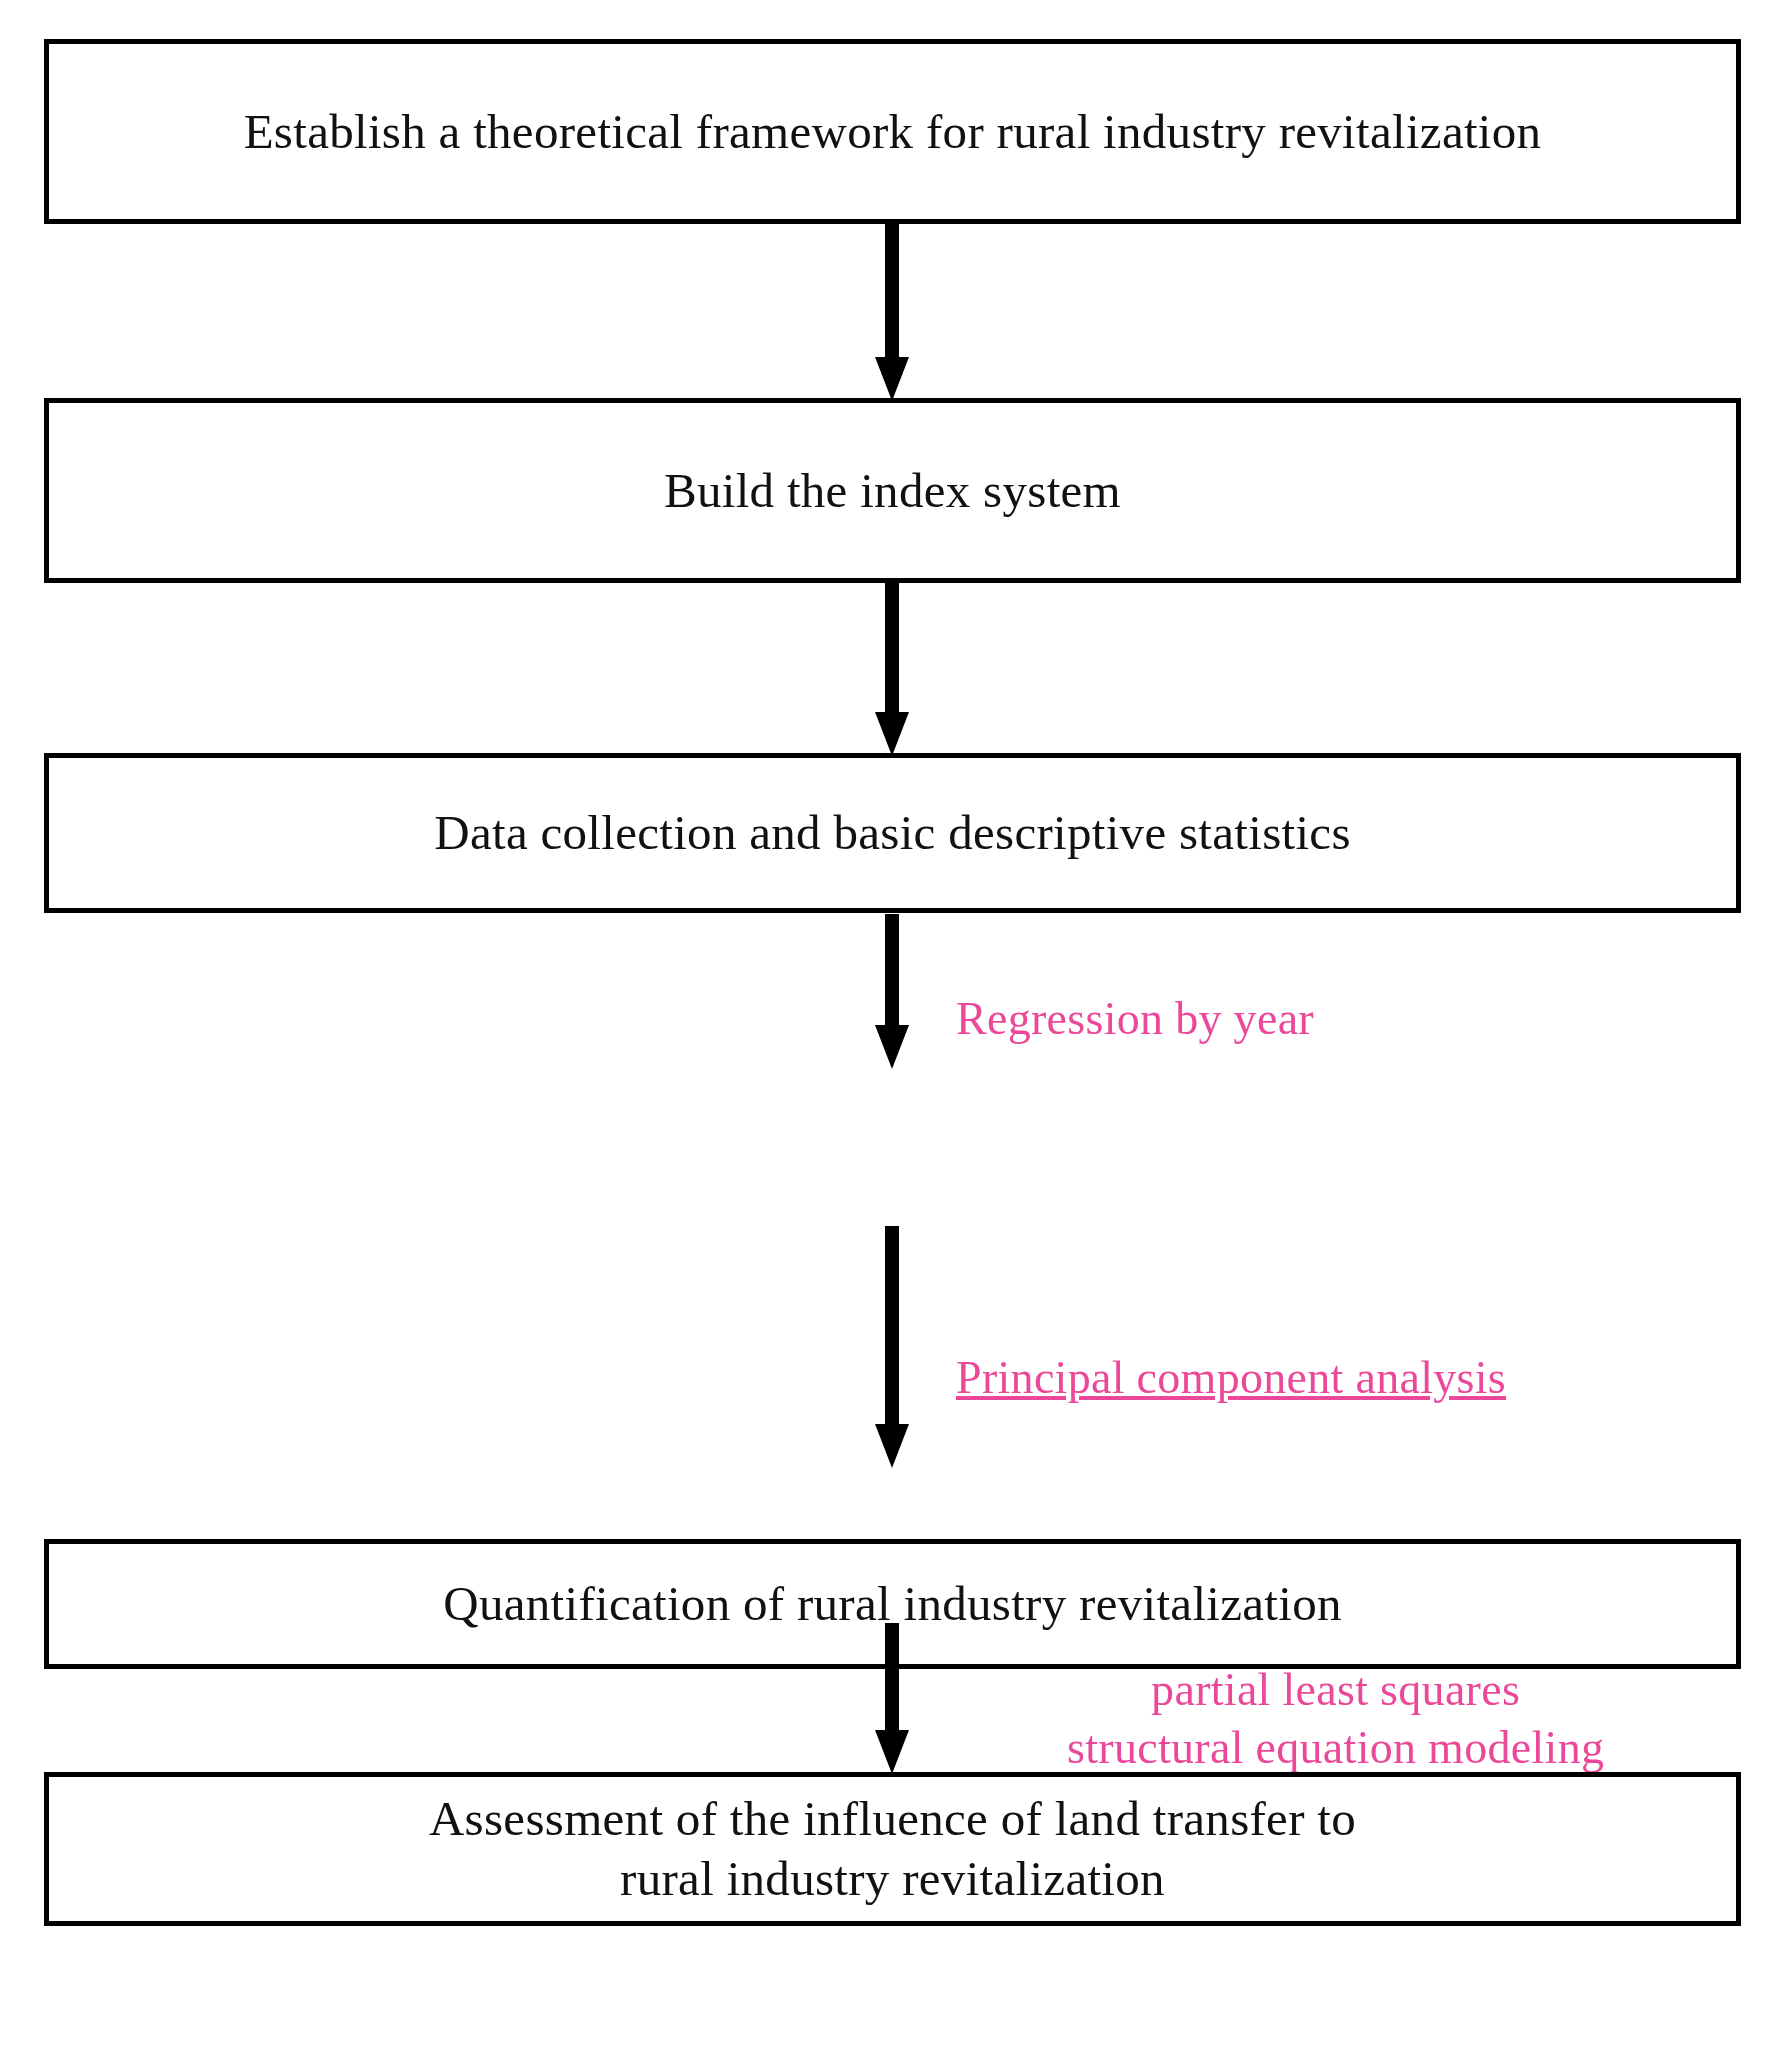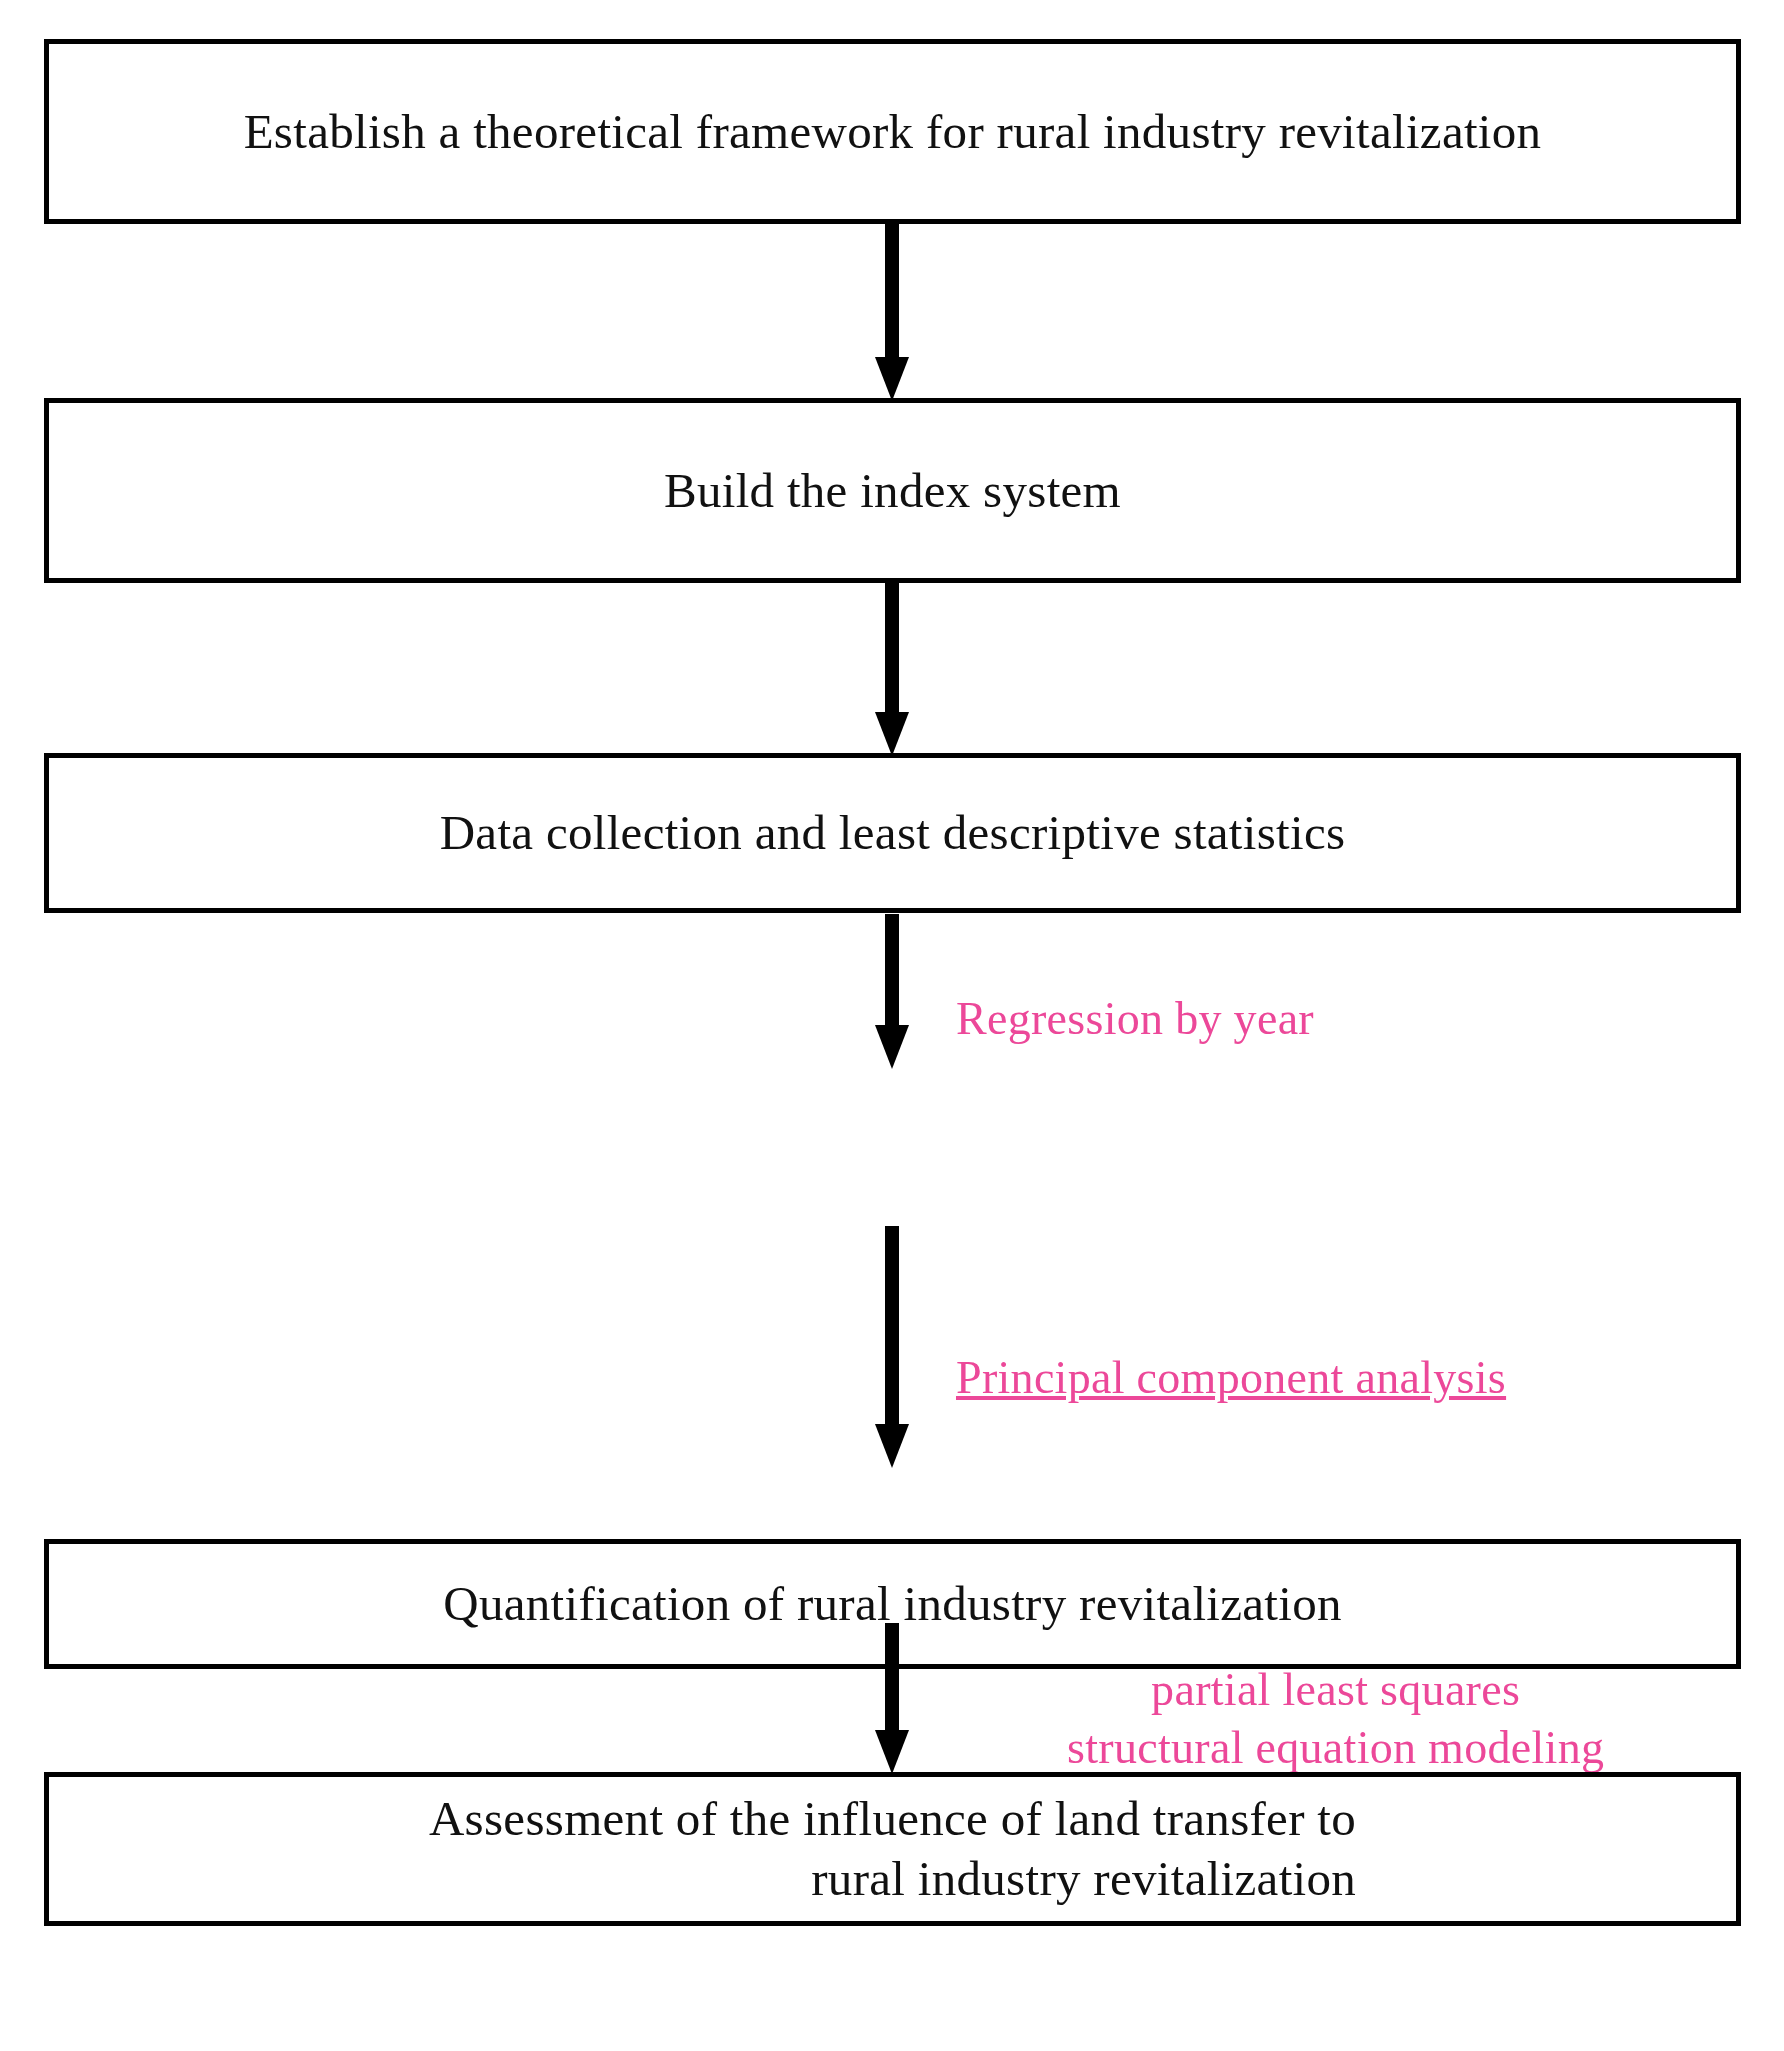--- a/index.html
+++ b/index.html
@@ -18,21 +18,21 @@
   .node {
     position: absolute;
     left: 44px;
     width: 1697px;
     box-sizing: border-box;
     border: 5px solid #000000;
     background: #ffffff;
     display: flex;
     align-items: center;
     justify-content: center;
-    text-align: right;
+    text-align: center;
   }
   .node-label {
     font-size: 49px;
     line-height: 1.22;
     color: #111111;
     letter-spacing: 0.3px;
     padding: 0 24px;
     white-space: pre-line;
   }
   .node-1 { top: 39px;   height: 185px; }
@@ -113,21 +113,21 @@
   <div class="node node-2">
     <span class="node-label">Build the index system</span>
   </div>
 
   <div class="connector conn-2">
     <div class="shaft"></div>
     <div class="head"></div>
   </div>
 
   <div class="node node-3">
-    <span class="node-label">Data collection and least descriptive statistics</span>
+    <span class="node-label">Data collection and basic descriptive statistics</span>
   </div>
 
   <div class="connector conn-3">
     <div class="shaft"></div>
     <div class="head"></div>
   </div>
   <div class="edge-label edge-label-1">Regression by year</div>
 
 
   <div class="connector conn-4">

